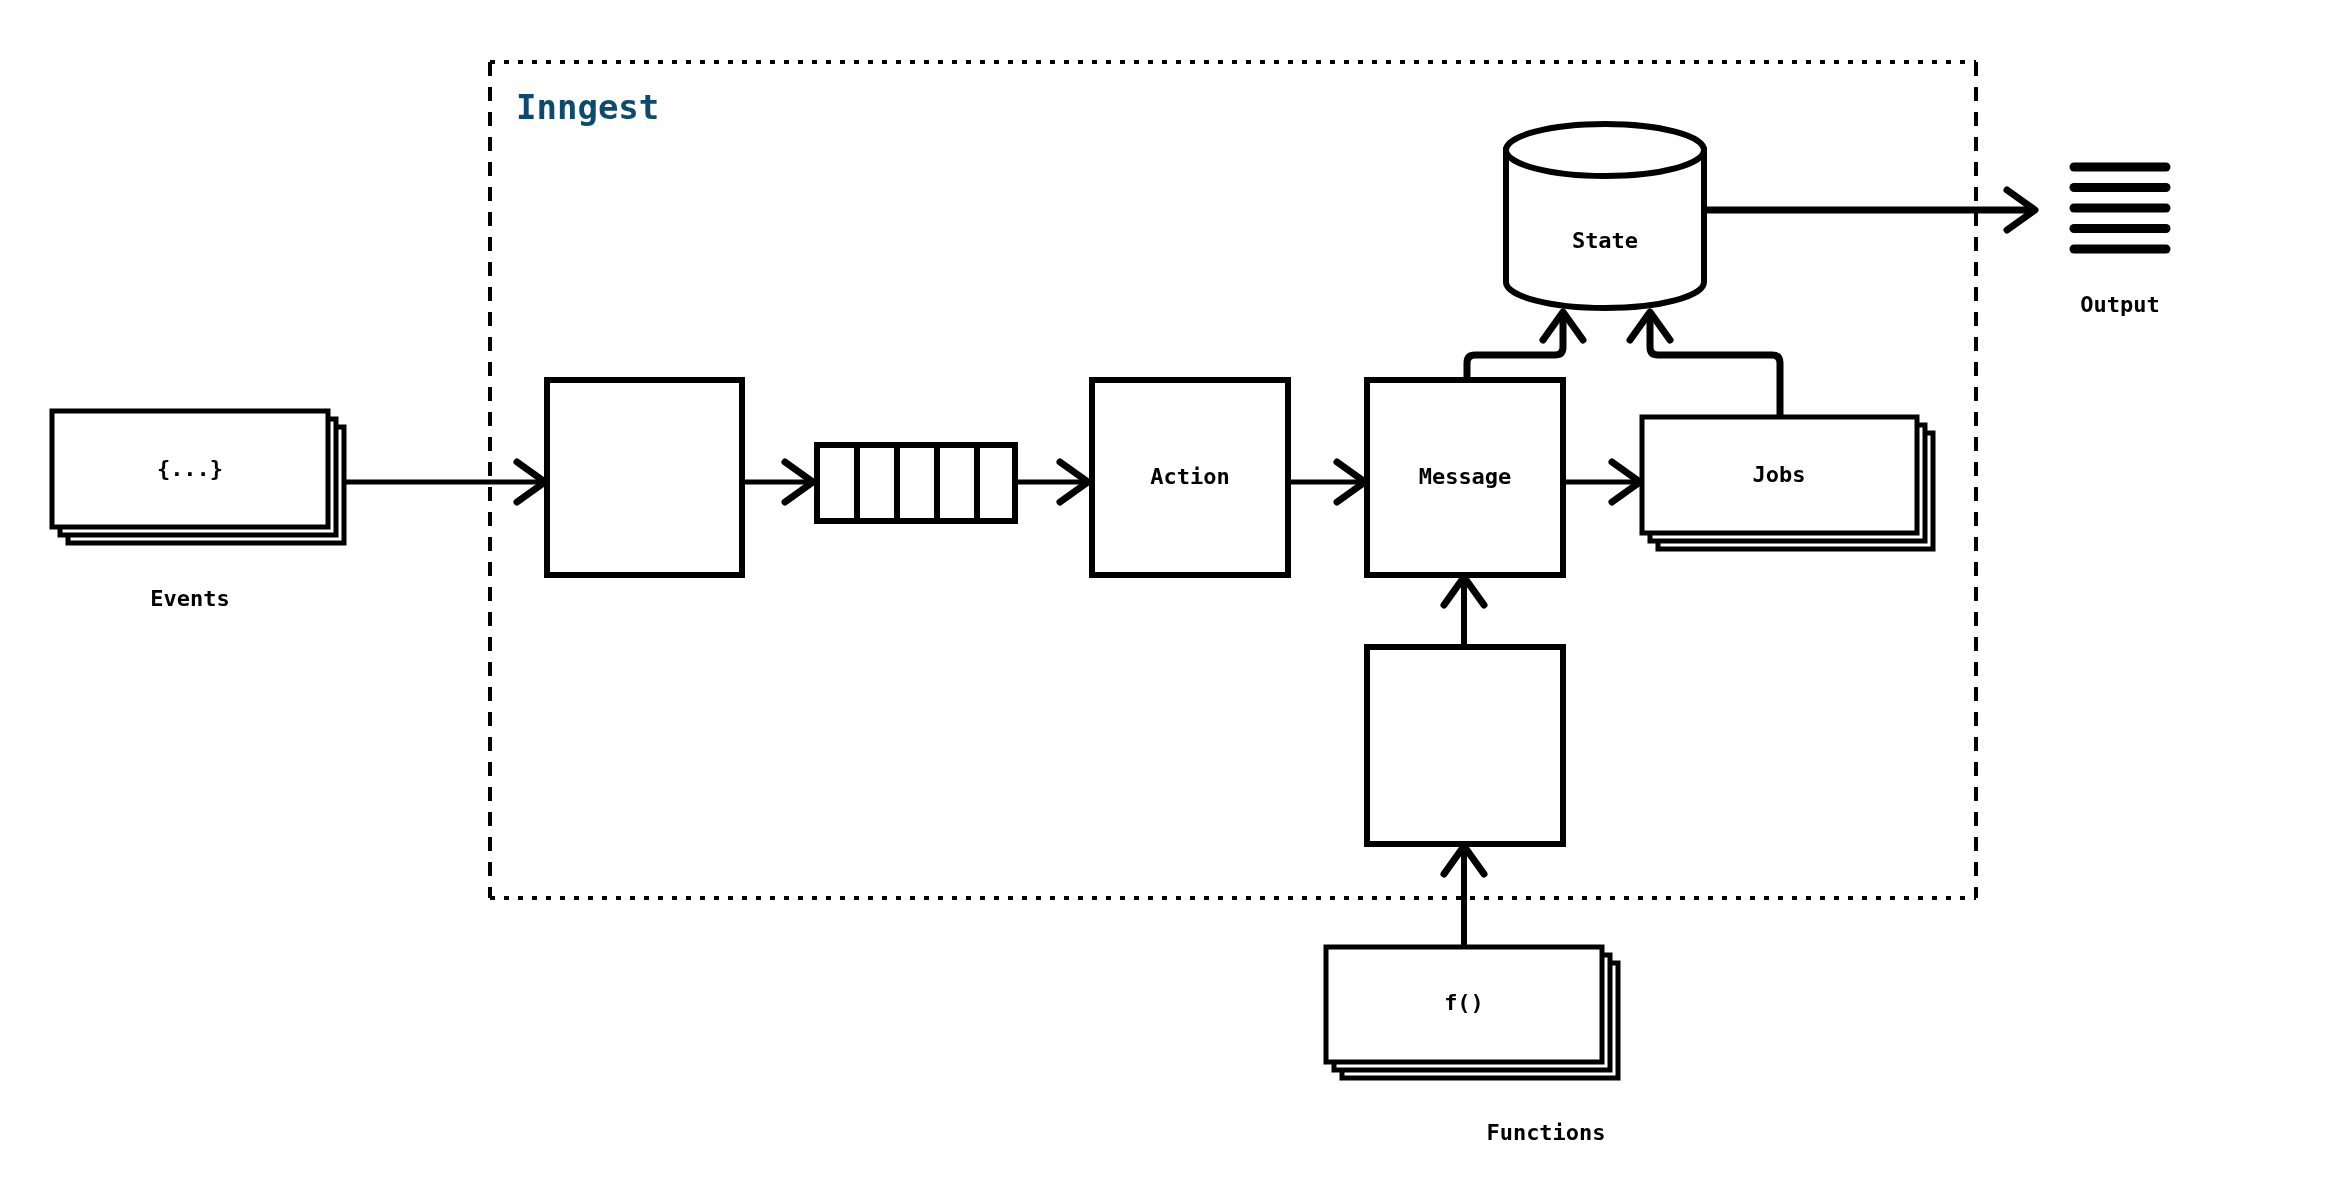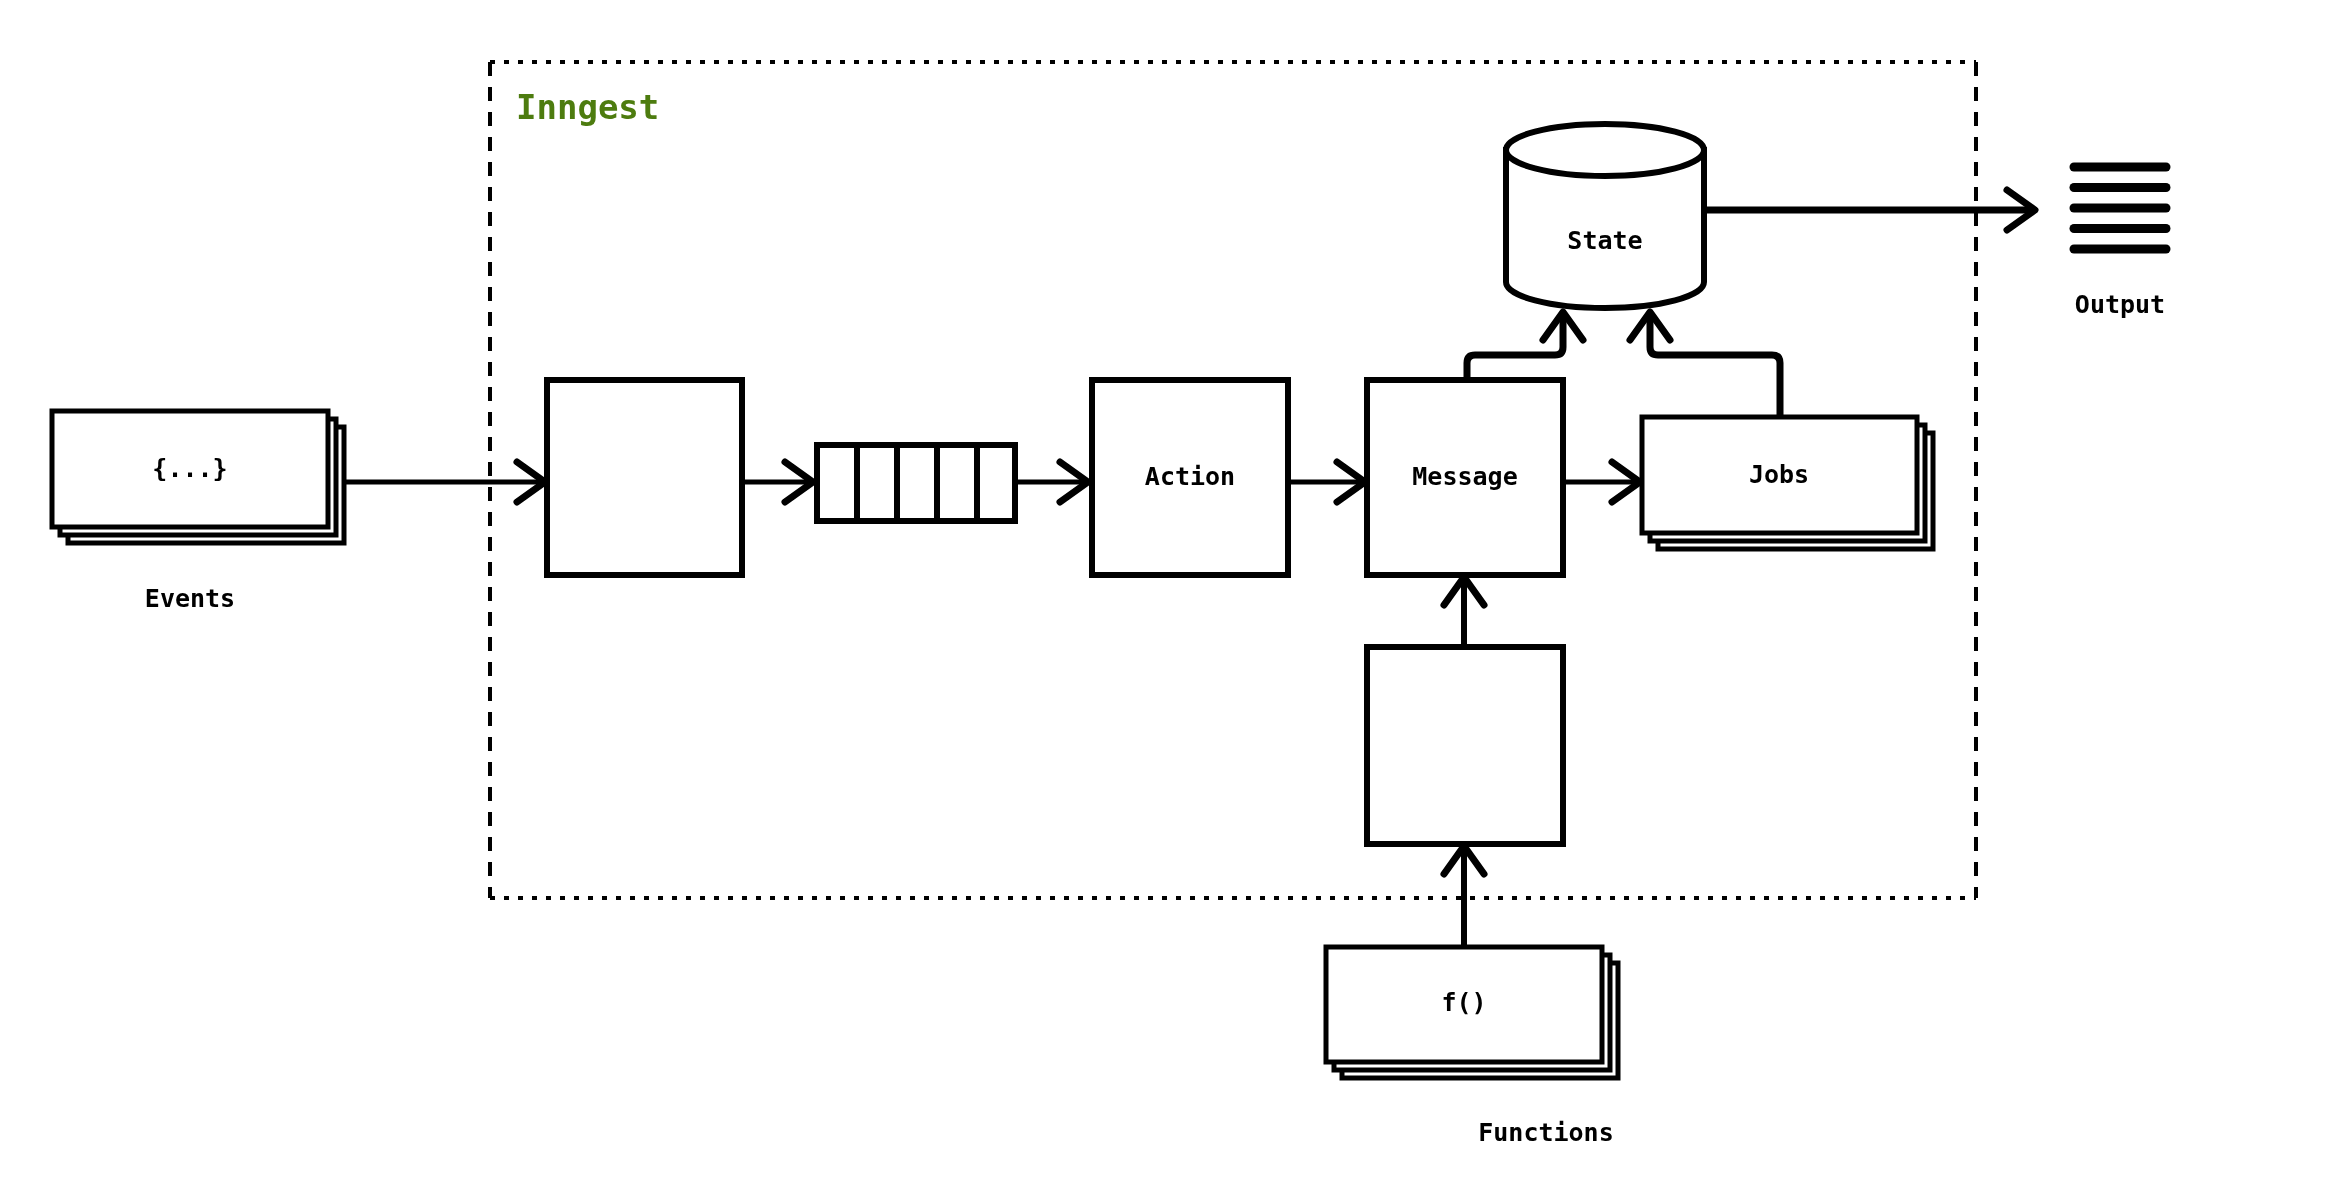--- a/index.html
+++ b/index.html
@@ -17,33 +17,33 @@
   }
   .canvas svg {
     position: absolute;
     left: 0;
     top: 0;
   }
   .lbl {
     position: absolute;
     transform: translate(-50%, -50%);
     font-weight: bold;
-    font-size: 25px;
+    font-size: 22px;
     line-height: 38px;
     color: #000000;
     text-align: left;
     white-space: pre;
   }
   .lbl span { display: block; }
   .boundary-title {
     position: absolute;
     transform: translate(0, -50%);
     font-weight: bold;
     font-size: 34px;
-    color: #4d7c0f;
+    color: #0c4a6e;
     white-space: pre;
   }
 </style>
 </head>
 <body>
 
 <div class="canvas">
 
   <svg width="2350" height="1200" viewBox="0 0 2350 1200">
 

